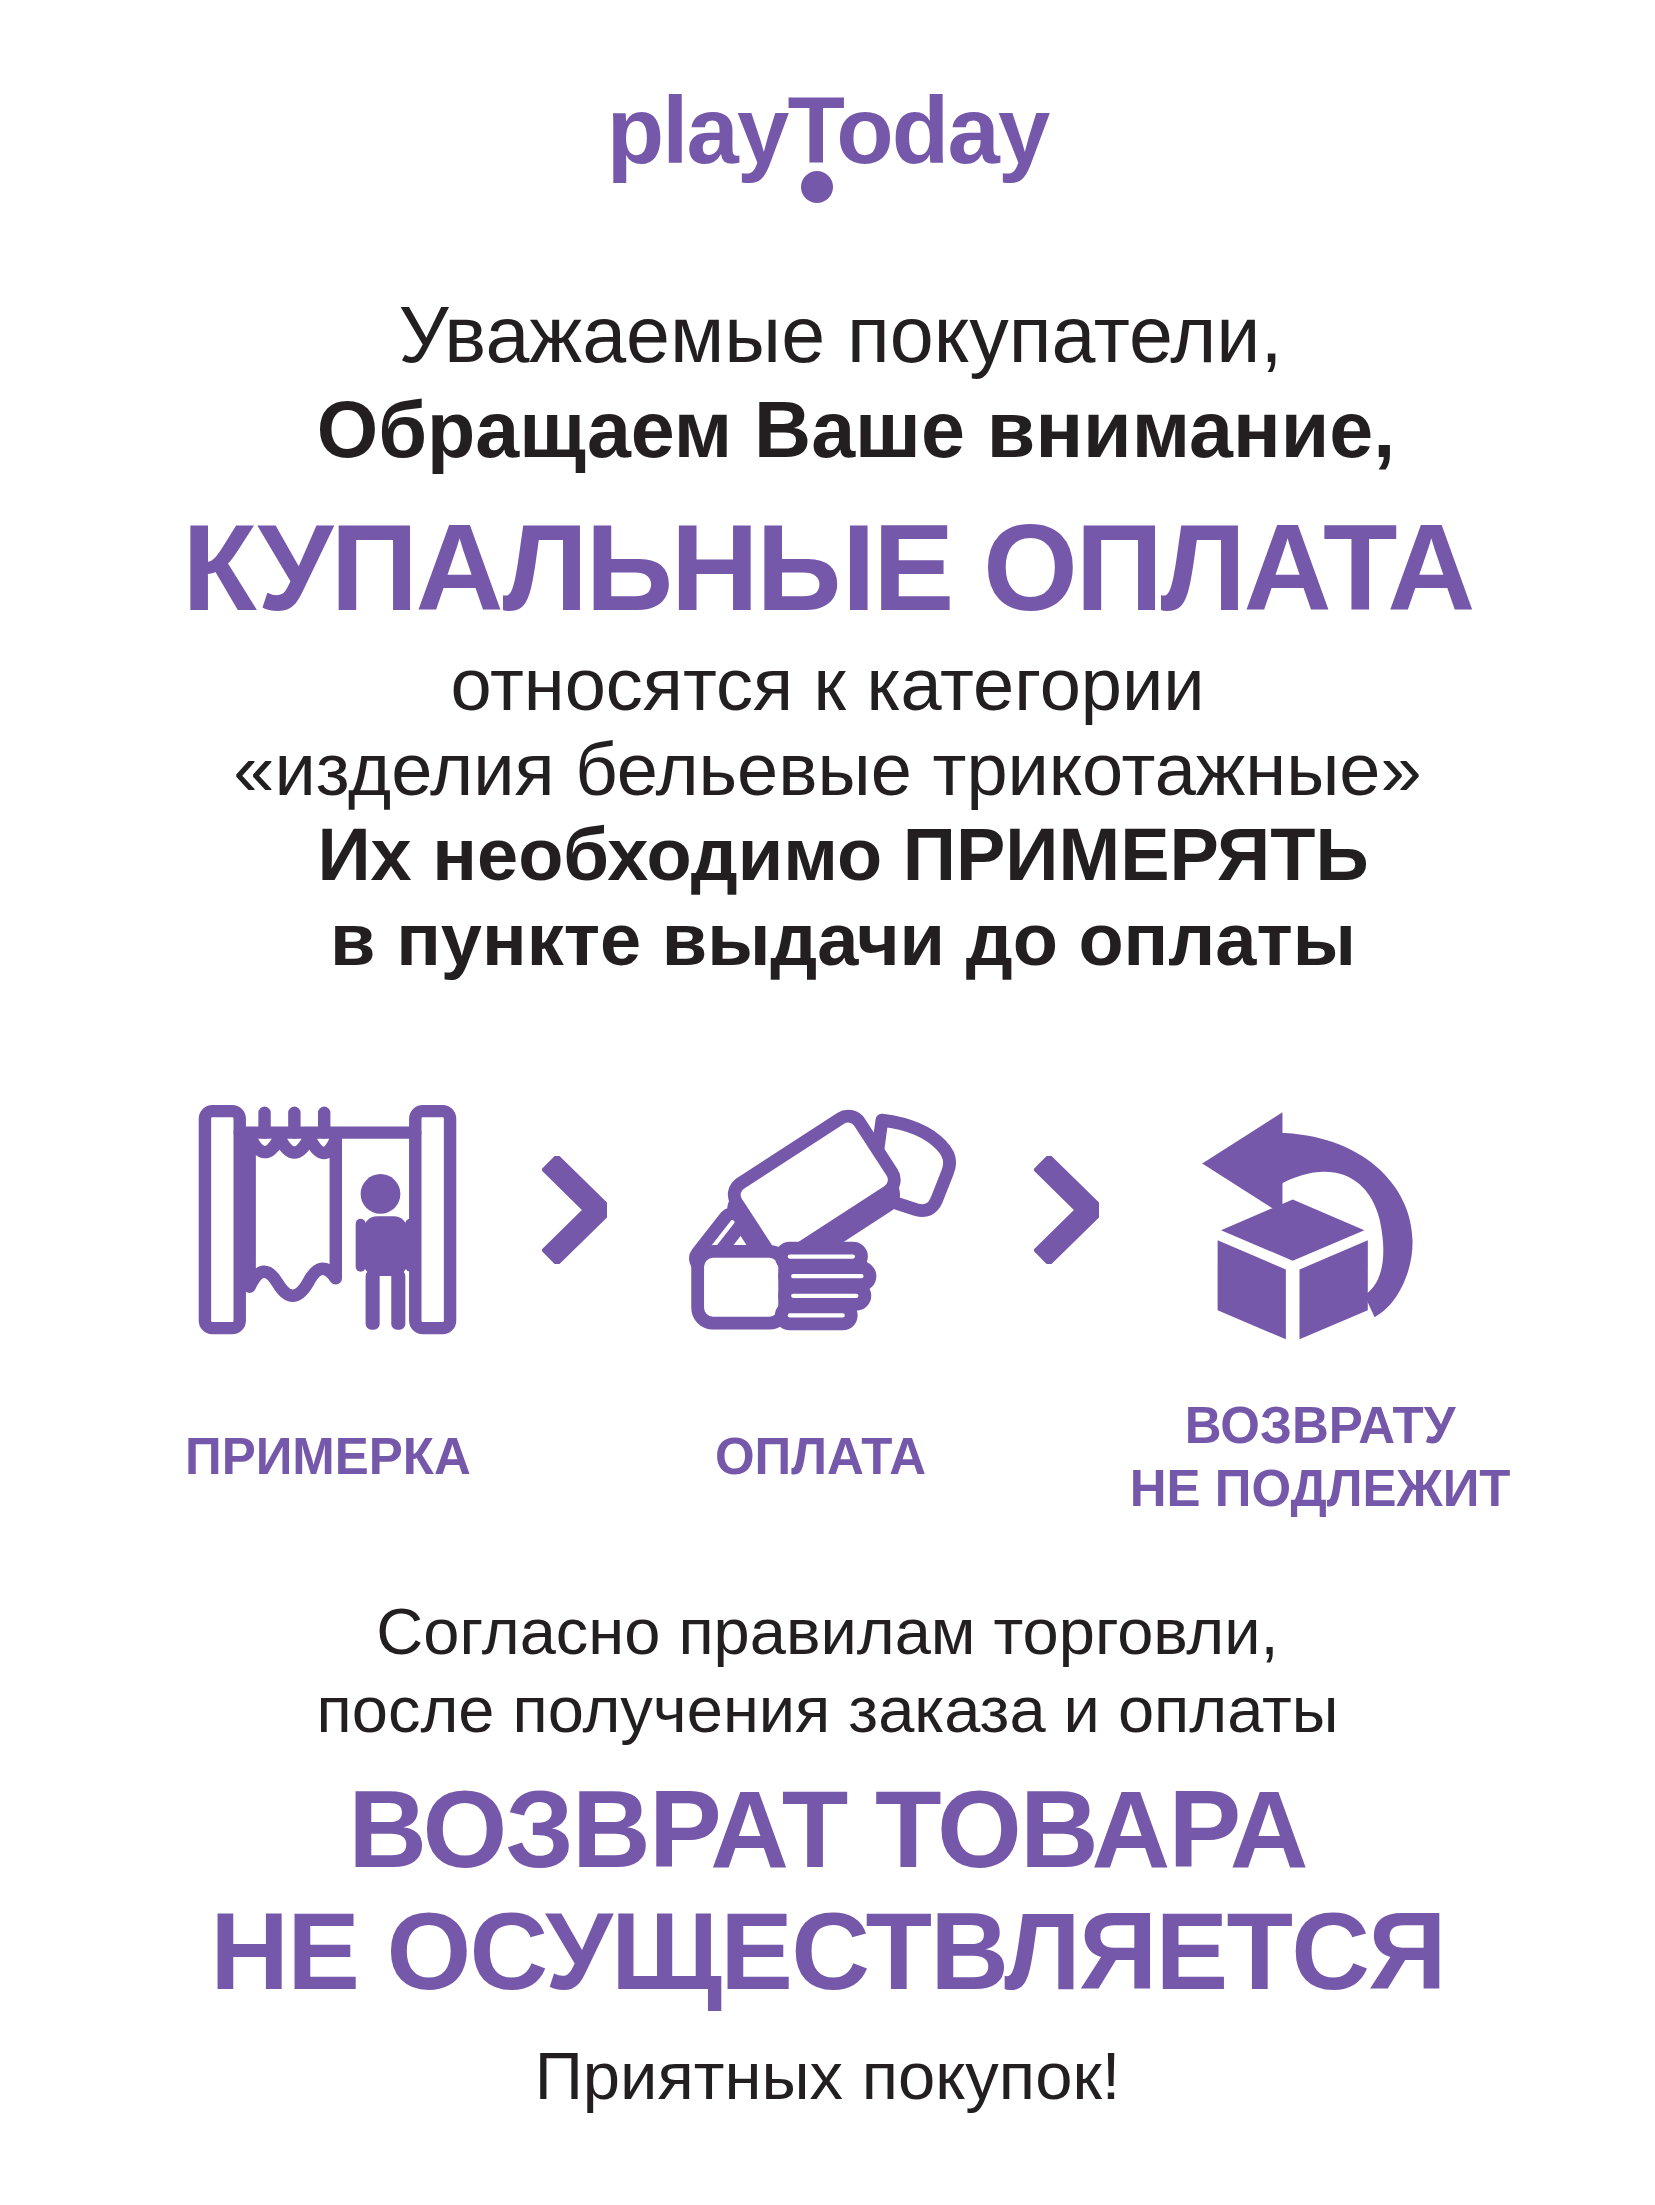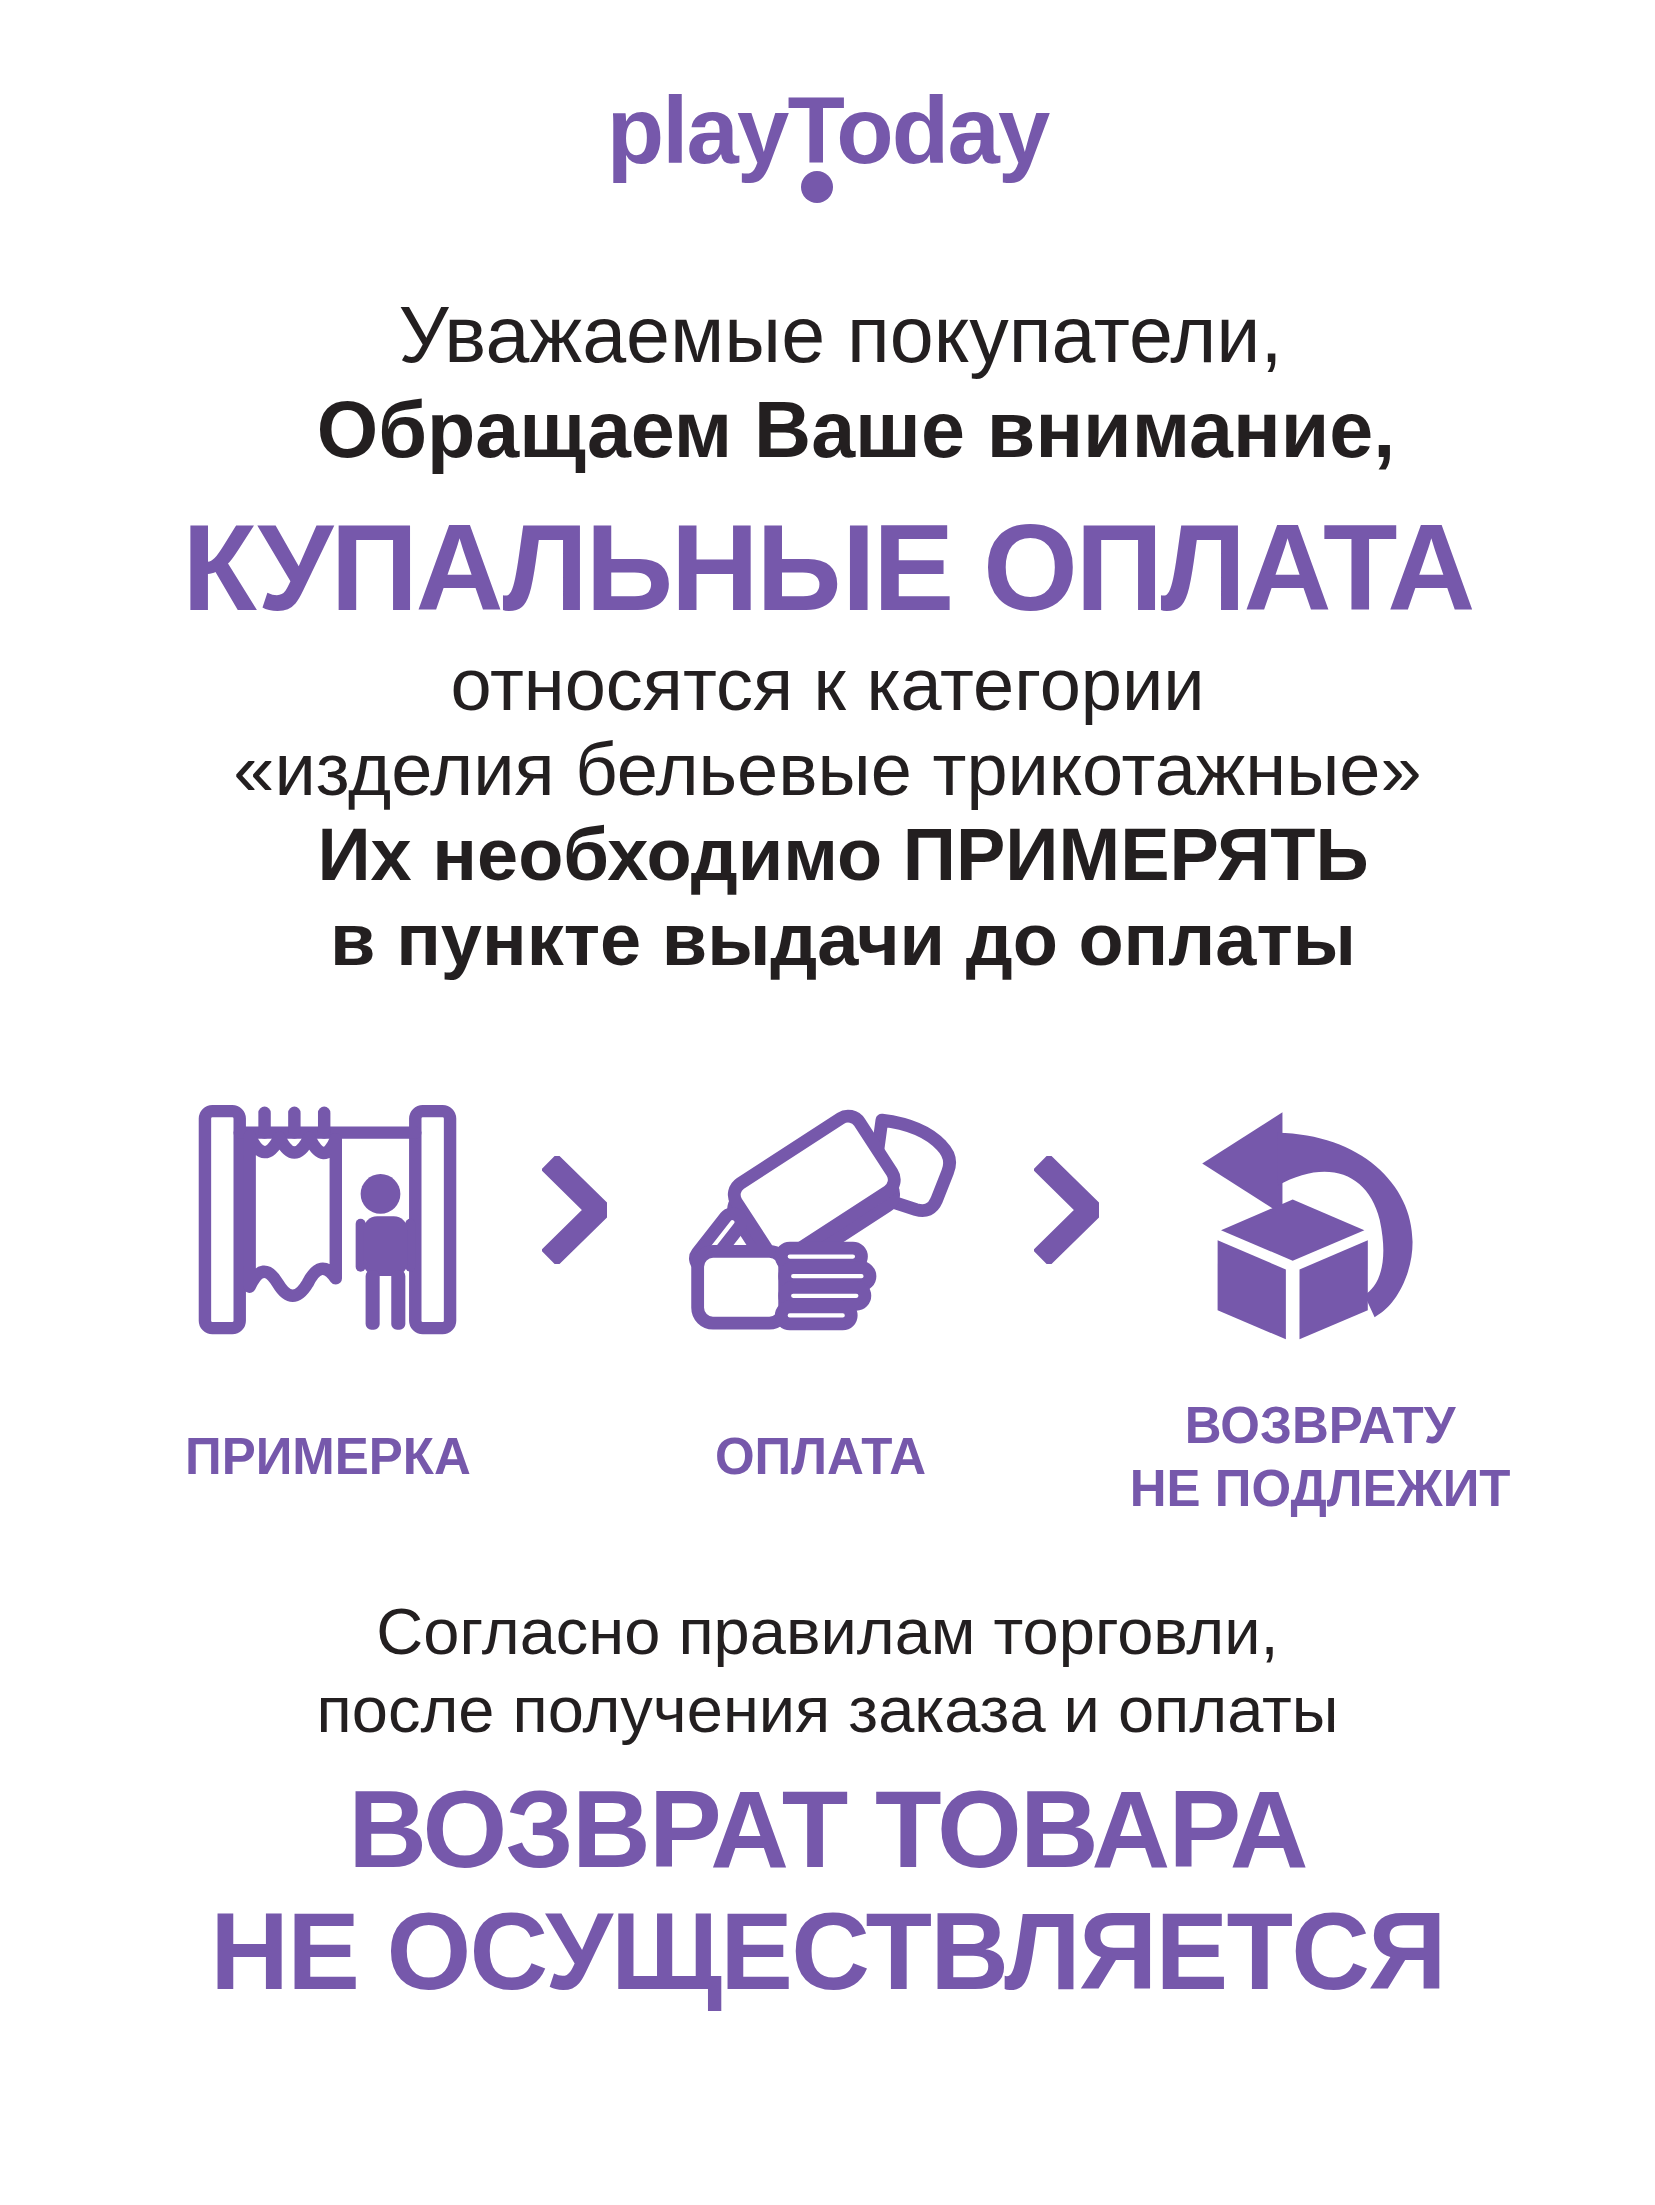--- a/index.html
+++ b/index.html
@@ -183,15 +183,16 @@
   <div class="rules">
     <div>Согласно правилам торговли,</div>
     <div>после получения заказа и оплаты</div>
   </div>
 
   <div class="noreturn">
     <div>ВОЗВРАТ ТОВАРА</div>
     <div>НЕ ОСУЩЕСТВЛЯЕТСЯ</div>
   </div>
 
+  <div class="closing">Приятных покупок!</div>
 
 </div>
 
 
 </body></html>

